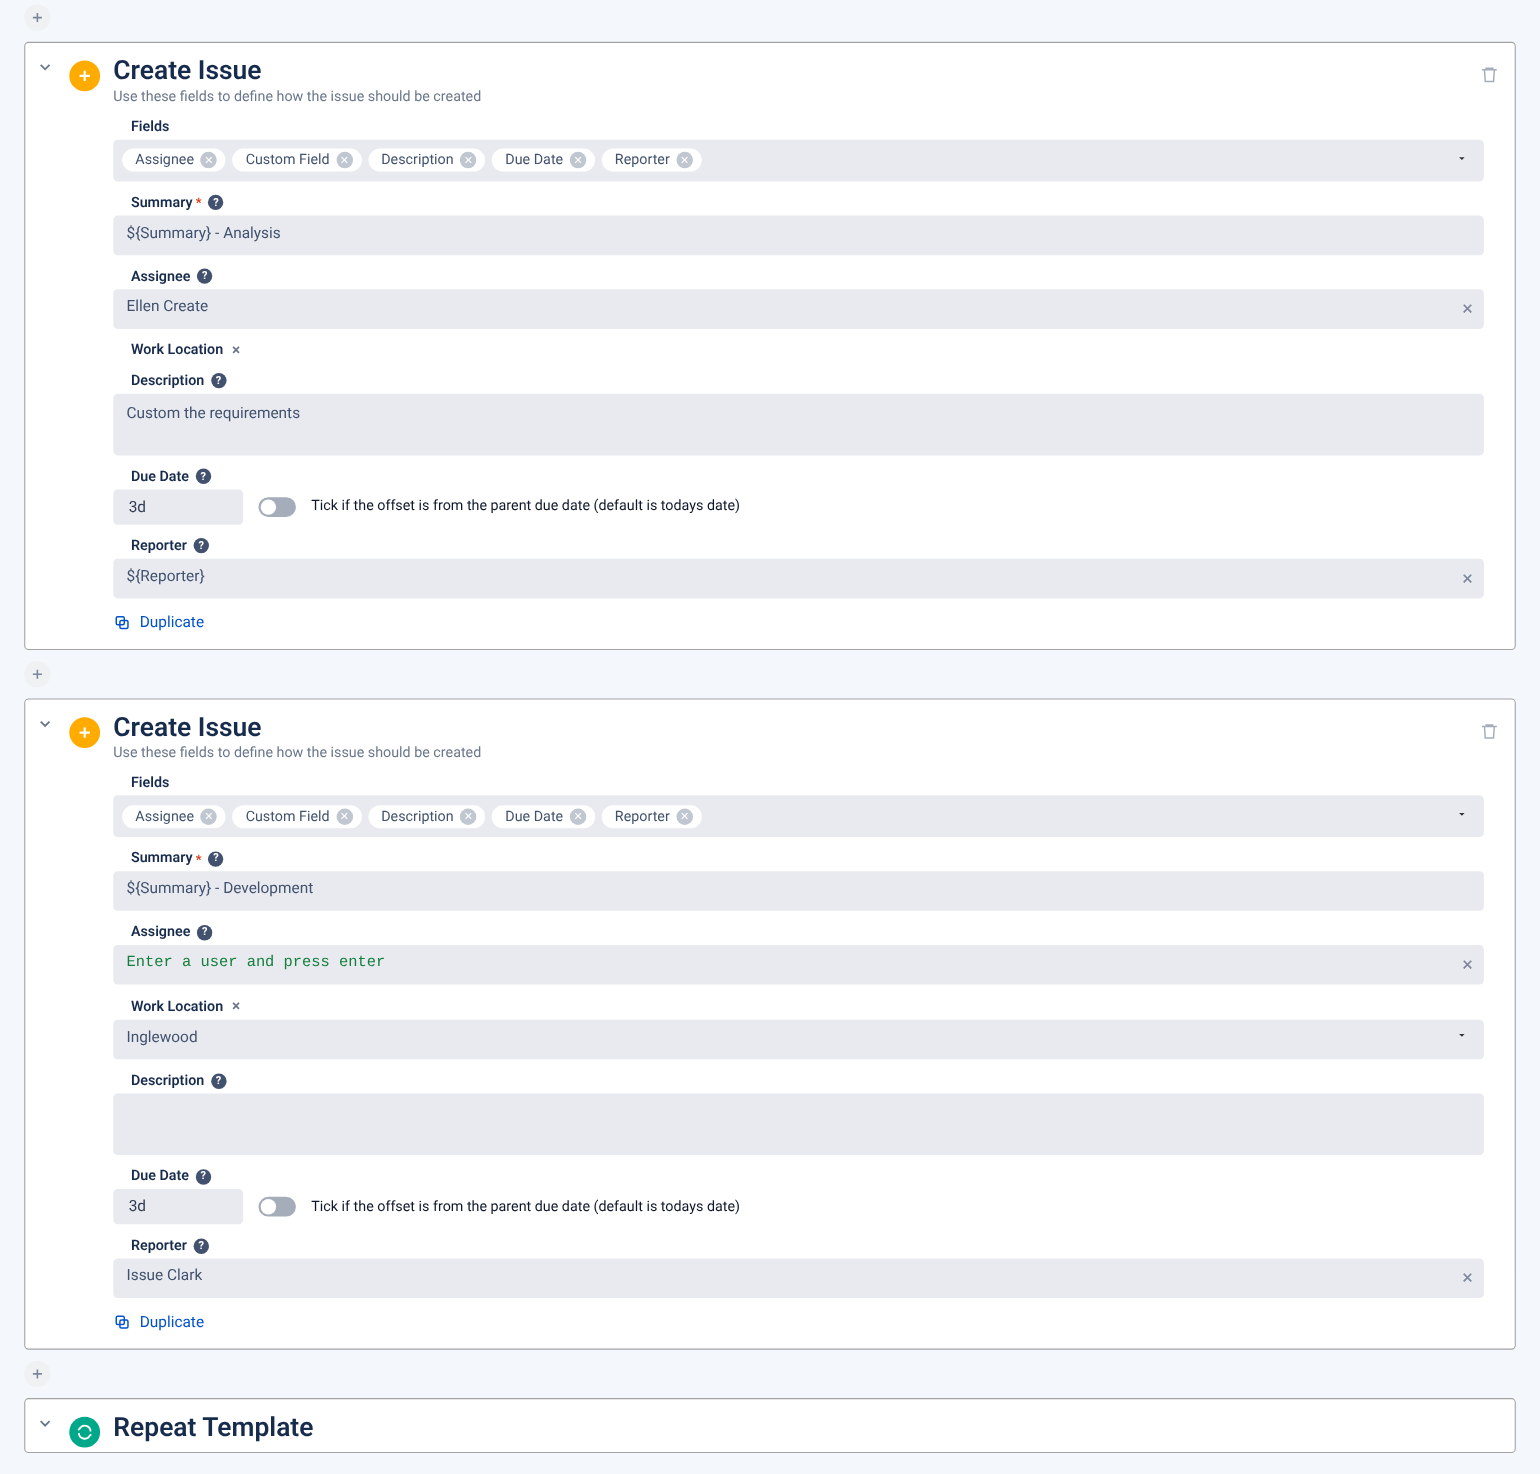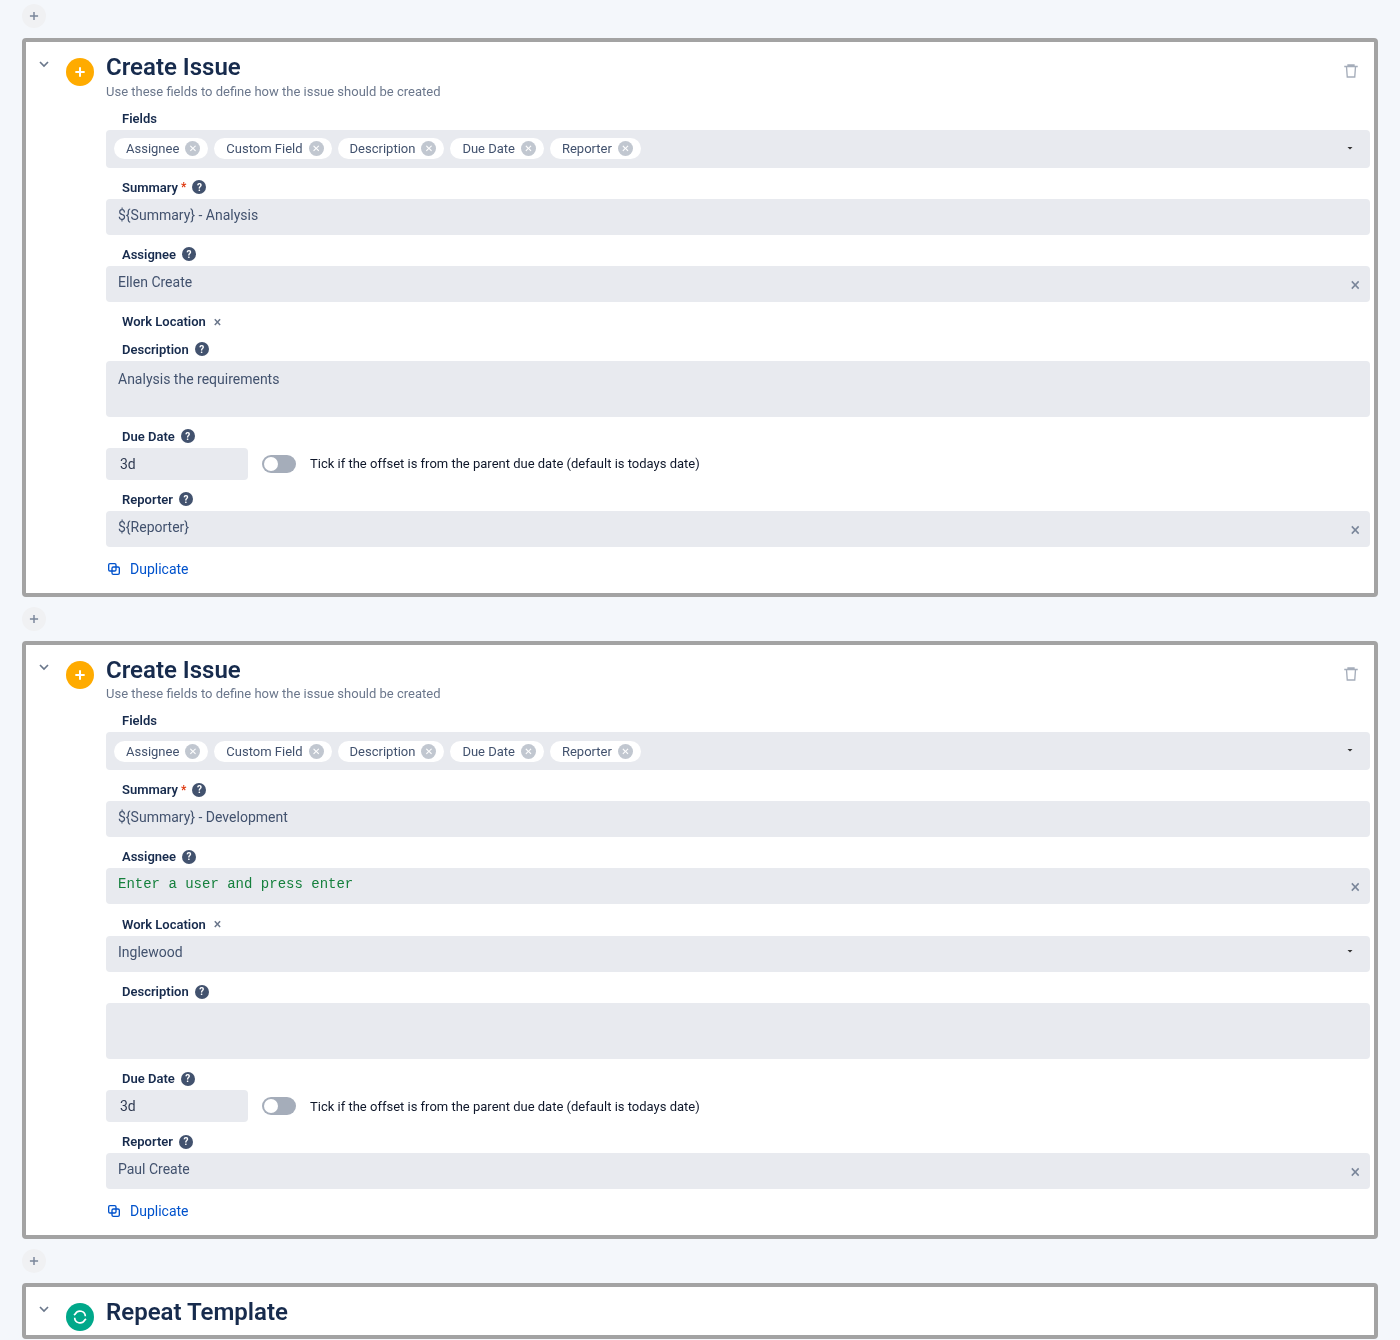--- a/index.html
+++ b/index.html
@@ -11,22 +11,22 @@
     width: 1400px;
   }
   .add-gap { padding: 4px 22px; }
   .add-circle {
     width: 24px; height: 24px; border-radius: 50%;
     background: #f0f1f3; display: flex; align-items: center; justify-content: center;
     color: #7a869a; cursor: pointer;
   }
   .add-circle svg { width: 14px; height: 14px; }
   .card {
-    background: #fff; border: 4px solid #a3a3a3; border-radius: 4px;
-    margin: 6px 22px; position: relative; padding: 12px 4px 16px 40px;
+    background: #fff; border: 1px solid #a3a3a3; border-radius: 4px;
+    margin: 6px 22px; position: relative; padding: 12px 28px 16px 40px;
   }
   .card-top { display: flex; align-items: flex-start; gap: 12px; }
   .chevron {
     position: absolute; left: 10px; top: 14px; color: #6a778b; cursor: pointer;
   }
   .chevron svg { width: 16px; height: 16px; }
   .badge {
     width: 28px; height: 28px; border-radius: 50%; background: #ffab00;
     display: flex; align-items: center; justify-content: center; color: #fff;
     flex-shrink: 0; margin-top: 4px;
@@ -67,21 +67,21 @@
     color: #42526e; font-size: 14px; display: flex; position: relative;
   }
   .input-box.tall { min-height: 56px; align-items: flex-start; padding-top: 10px; }
   .input-box .placeholder { color: #15803d; font-family: Liberation Mono, monospace; }
   .input-box .clear-right {
     position: absolute; right: 10px; top: 50%; transform: translateY(-50%);
     color: #7a869a; font-size: 18px; cursor: pointer;
   }
   .due-row { display: flex; align-items: center; gap: 14px; }
   .due-input {
-    background: #e8eaef; border-radius: 4px; padding: 8px 14px; width: 142px;
+    background: #e8eaef; border-radius: 4px; padding: 8px 14px; width: 118px;
     color: #303b52; font-size: 14px;
   }
   .toggle {
     width: 34px; height: 18px; border-radius: 10px; background: #a5adba; position: relative;
     cursor: pointer; flex-shrink: 0;
   }
   .toggle::after {
     content: ""; position: absolute; left: 2px; top: 2px; width: 14px; height: 14px;
     border-radius: 50%; background: #fff;
   }
@@ -174,21 +174,21 @@
     <div class="label-row">
         <span>Work Location</span>
         <span class="clear-x">×</span>
       </div>
 
     <div class="label-row">
         <span>Description</span>
         <span class="help-dot">?</span>
       </div>
     <div class="input-box tall">
-        <span>Analysis the requirements</span>
+        <span>Custom the requirements</span>
       </div>
 
     <div class="label-row">
         <span>Due Date</span>
         <span class="help-dot">?</span>
       </div>
     <div class="due-row">
       <div class="due-input"><span>3d</span></div>
       <div class="toggle"></div>
       <div class="toggle-label">Tick if the offset is from the parent due date (default is todays date)</div>
@@ -318,21 +318,21 @@
       <div class="due-input"><span>3d</span></div>
       <div class="toggle"></div>
       <div class="toggle-label">Tick if the offset is from the parent due date (default is todays date)</div>
     </div>
 
     <div class="label-row">
         <span>Reporter</span>
         <span class="help-dot">?</span>
       </div>
     <div class="input-box">
-      <span>Paul Create</span>
+      <span>Issue Clark</span>
       <span class="clear-right">×</span>
     </div>
 
     <div class="dup-row">
       <svg viewBox="0 0 24 24" fill="none" stroke="currentColor" stroke-width="2">
           <rect x="9" y="9" width="11" height="11" rx="2"></rect>
           <rect x="4" y="4" width="11" height="11" rx="2"></rect>
         </svg>
       <span>Duplicate</span>
     </div>

